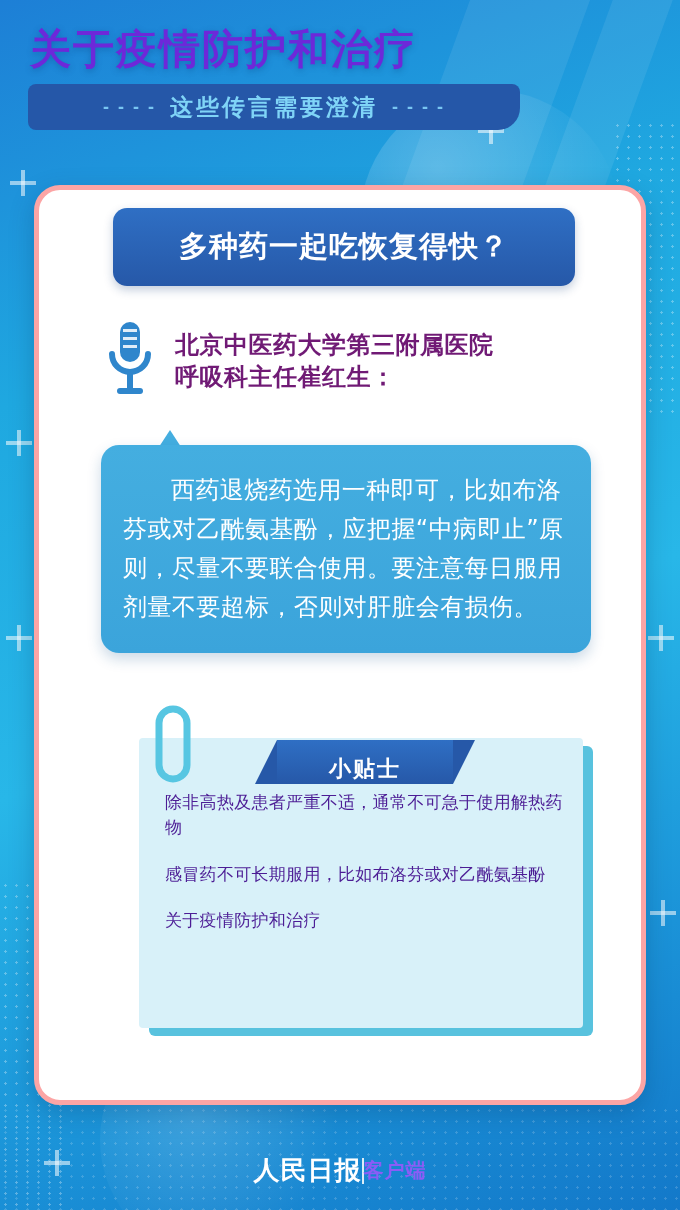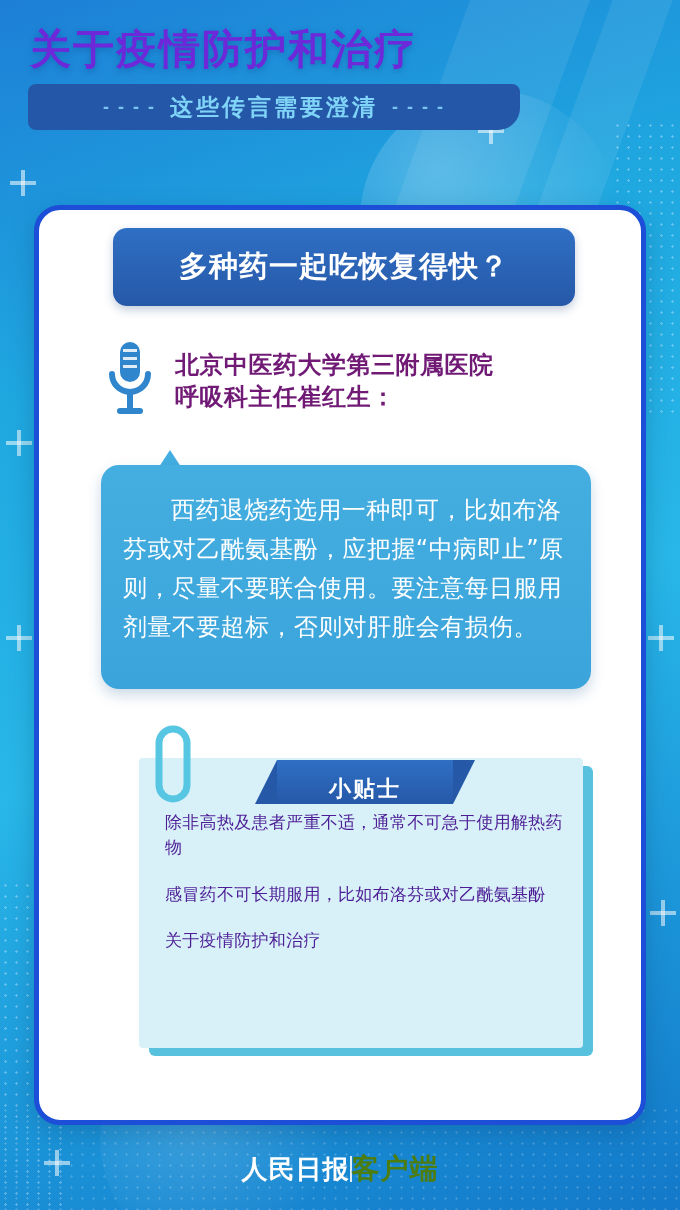--- a/index.html
+++ b/index.html
@@ -66,24 +66,23 @@
     color: #7fd4f7; font-size: 23px; font-weight: bold; letter-spacing: 3px; text-align: center;
   }
 
   
   .card {
     position: absolute;
     top: 185px; left: 34px;
     width: 612px; height: 920px;
     background: #ffffff;
     border-radius: 26px;
-    border: 5px solid #1d4ed8;
+    border: 5px solid #fca5a5;
     z-index: 6;
     box-shadow: 0 8px 24px rgba(8,50,100,0.25);
-    margin-top: 20px;
   }
   .card-inner { position: relative; width: 100%; height: 100%; }
 
   
   .question-banner {
     position: absolute;
     top: 18px; left: 74px;
     width: 462px; height: 78px;
     background: linear-gradient(180deg, #2f6fc4 0%, #2658a8 100%);
     border-radius: 14px;
@@ -107,21 +106,21 @@
     font-family: "DejaVu Sans", "Liberation Sans", sans-serif;
   }
 
   
   .bubble {
     position: absolute;
     top: 255px; left: 62px;
     width: 490px;
     background: linear-gradient(180deg, #44aee0 0%, #3ba4db 100%);
     border-radius: 18px;
-    padding: 26px 22px 42px 22px;
+    padding: 26px 22px 26px 22px;
     color: #ffffff;
     box-shadow: 0 6px 14px rgba(20,80,140,0.22);
   }
   .bubble-tail {
     position: absolute;
     top: 240px; left: 118px;
     width: 0; height: 0;
     border-left: 13px solid transparent;
     border-right: 13px solid transparent;
     border-bottom: 20px solid #44aee0;
@@ -194,21 +193,21 @@
     z-index: 6;
   }
   .footer-logo {
     color: #ffffff; font-size: 26px; font-weight: bold; letter-spacing: 1px;
     font-family: "DejaVu Serif", "Liberation Serif", serif;
   }
   .footer-sep {
     width: 2px; height: 26px; background: rgba(255,255,255,0.85);
   }
   .footer-app {
-    color: #4d7c0f; font-size: 28px; font-weight: bold; letter-spacing: 1px;
+    color: #8b5cf6; font-size: 20px; font-weight: bold; letter-spacing: 1px;
     font-family: "DejaVu Sans", "Liberation Sans", sans-serif;
   }
 </style>
 </head>
 <body>
 
 <div class="bg-layer">
   <div class="bg-diag" style="top:-40px;left:430px;width:120px;height:300px;"></div>
   <div class="bg-diag" style="top:-40px;left:580px;width:60px;height:260px;"></div>
   <div class="bg-circle" style="top:90px;left:360px;width:260px;height:260px;background:radial-gradient(circle at 30% 30%, rgba(255,255,255,0.22), rgba(255,255,255,0) 70%);"></div>

